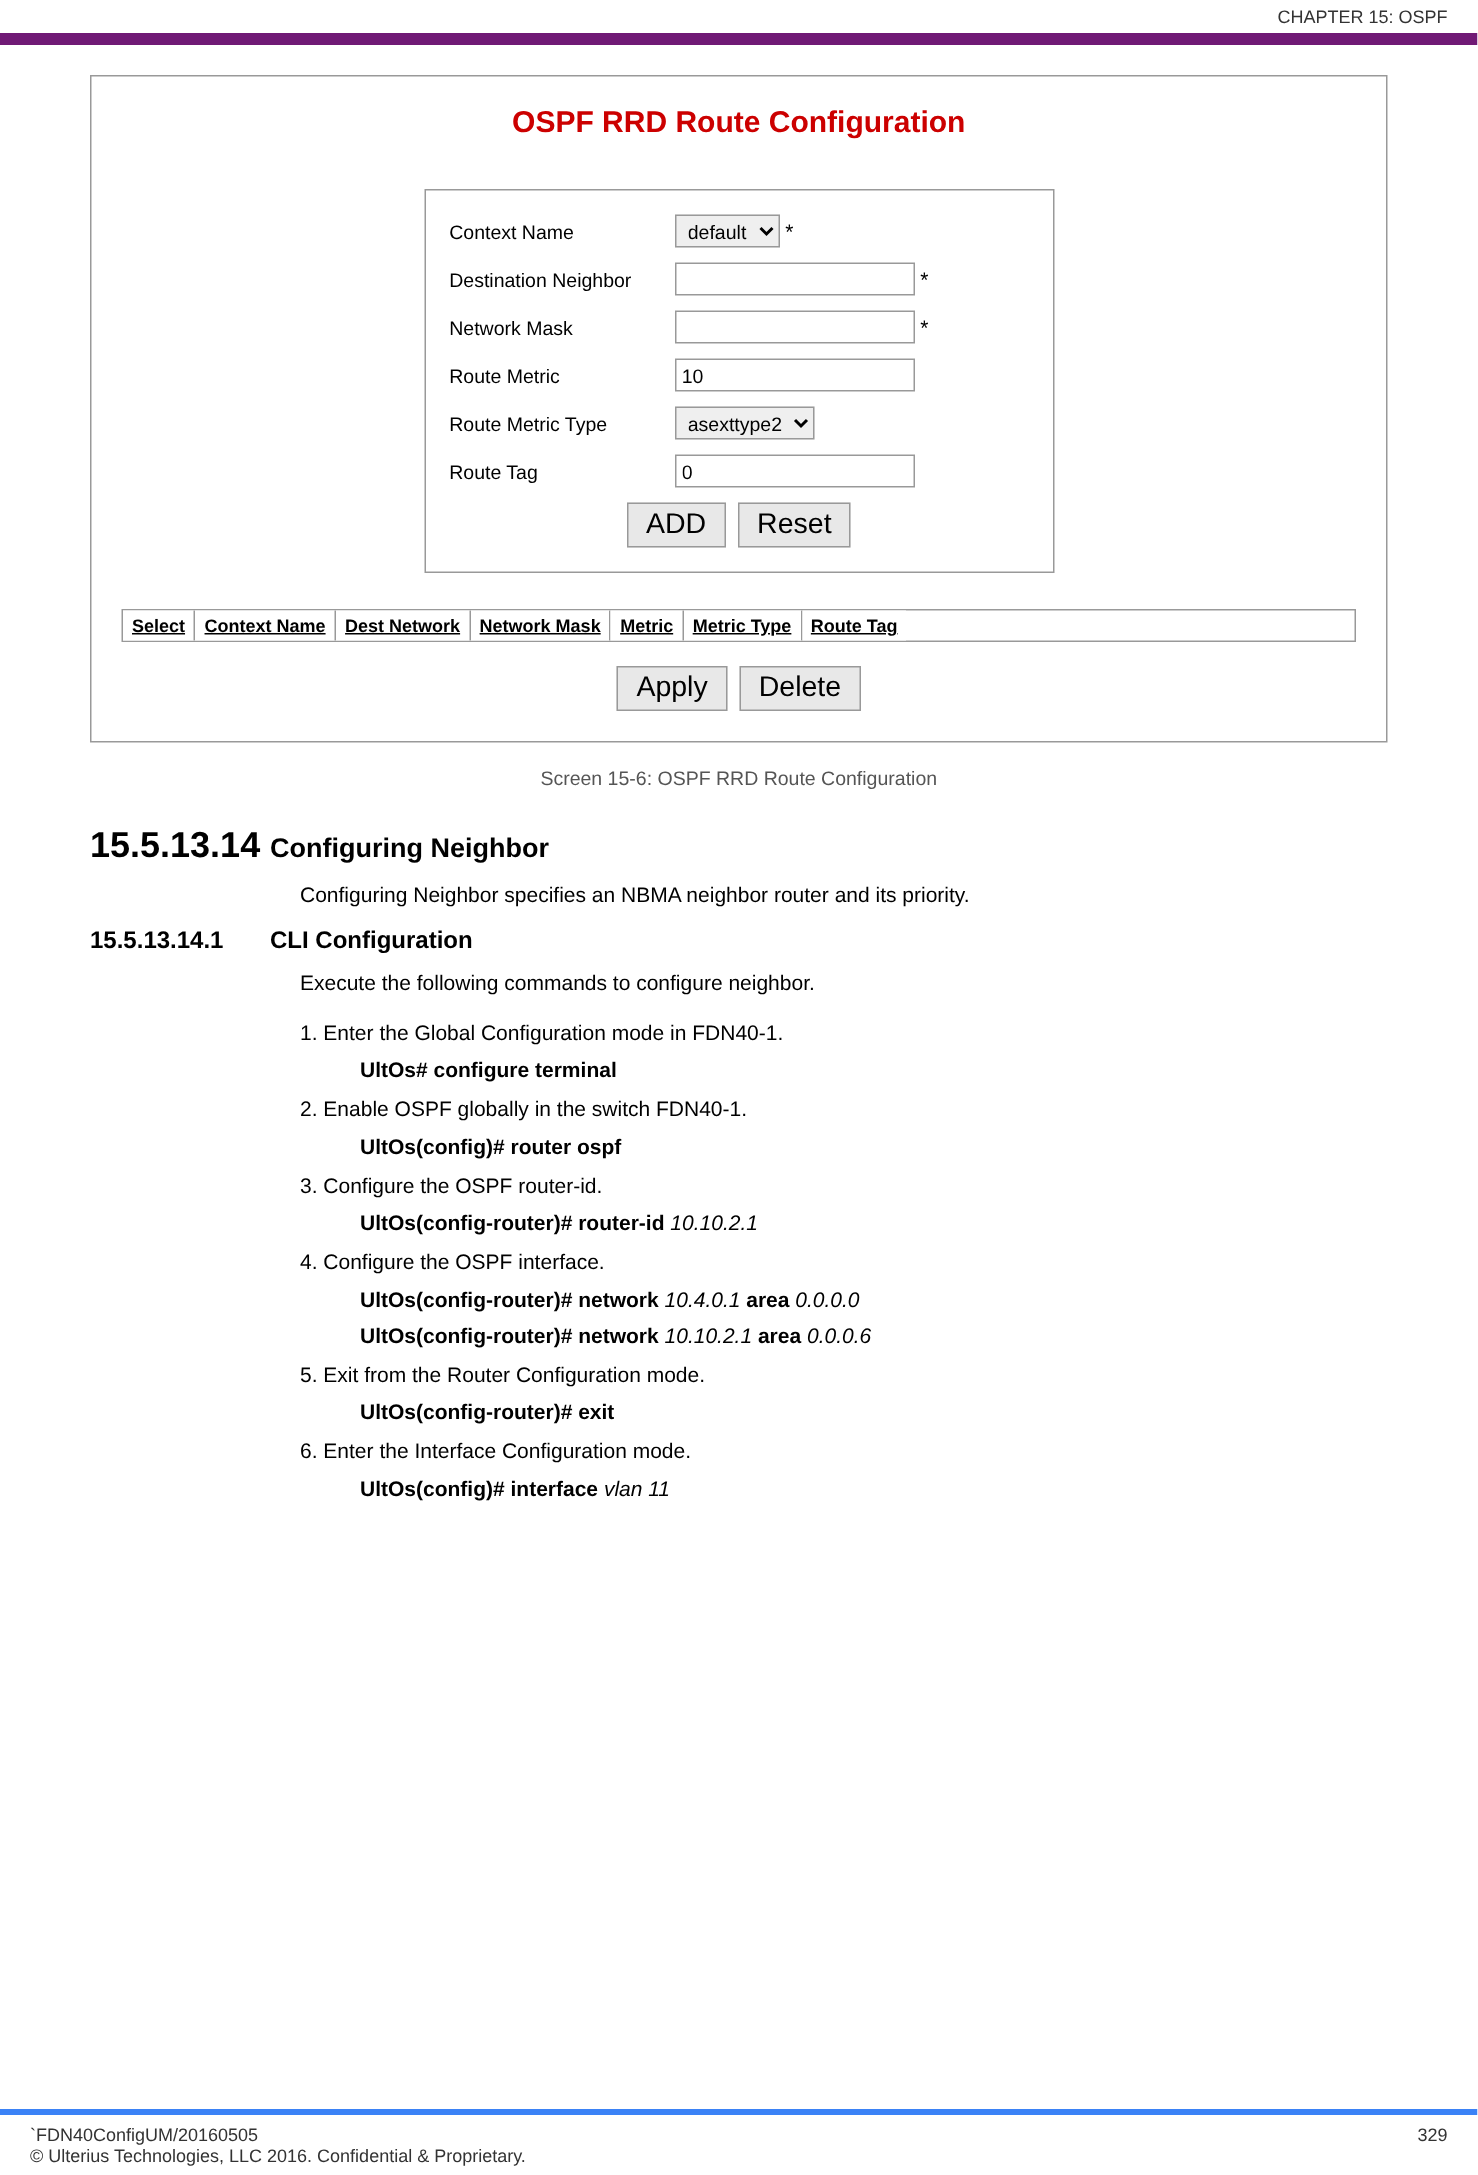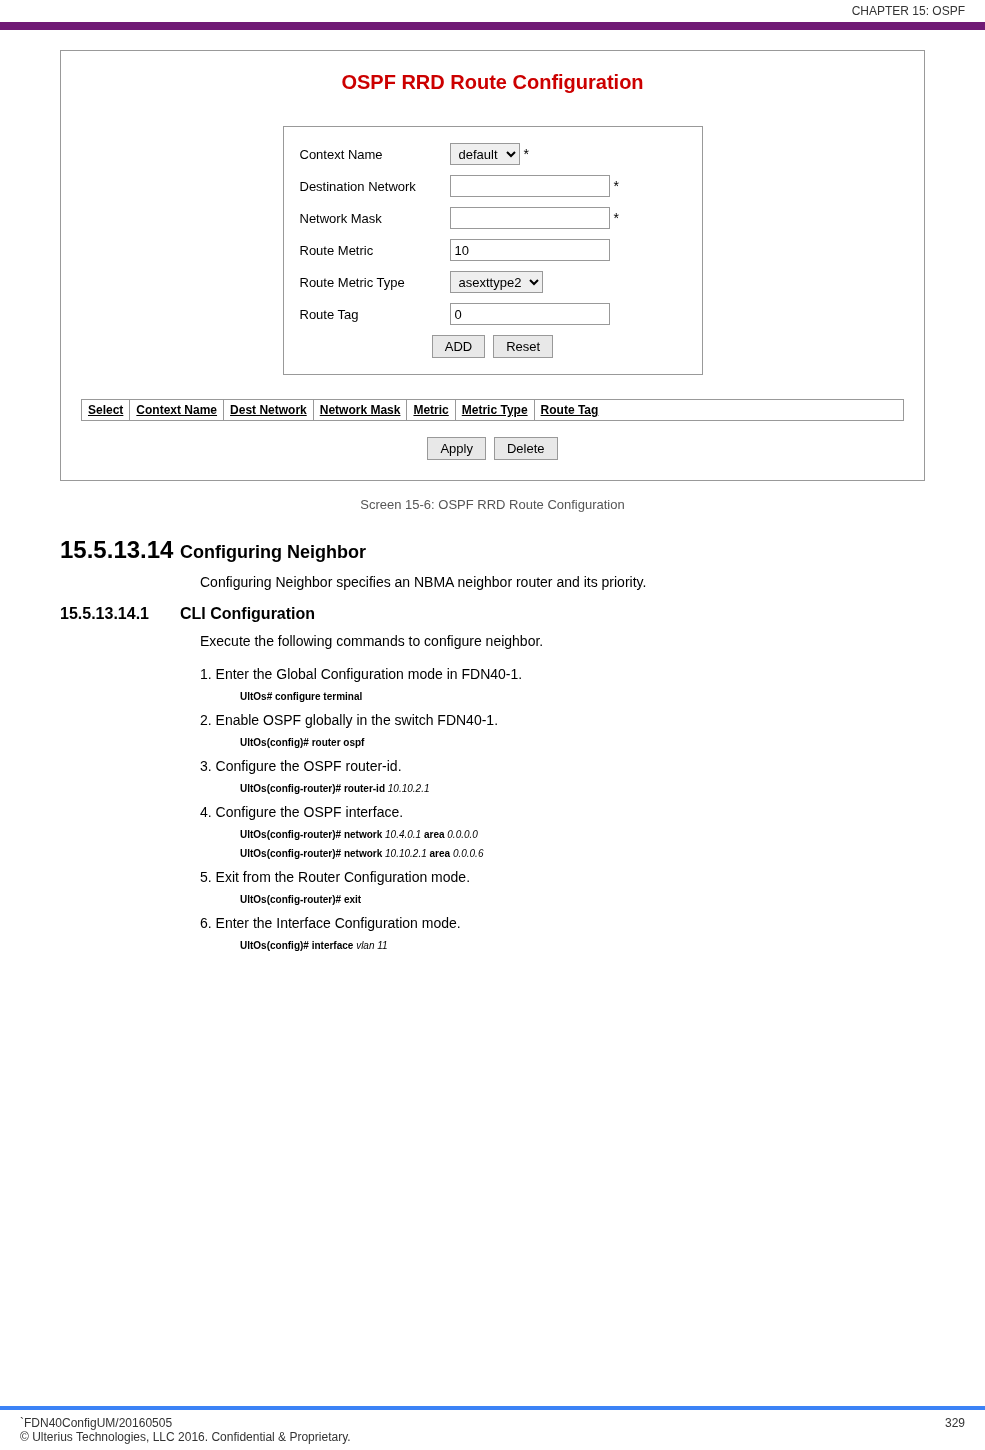--- a/index.html
+++ b/index.html
@@ -88,21 +88,21 @@
     .form-buttons {
       display: flex;
       justify-content: center;
       gap: 8px;
       margin-top: 10px;
     }
 
     .btn {
       border: 1px solid #999;
       padding: 3px 12px;
-      font-size: 13px;
+      font-size: 19px;
       background: #e8e8e8;
       cursor: pointer;
     }
 
     
     .table-header-row {
       display: flex;
       border: 1px solid #999;
       margin: 16px 0 0 0;
       text-decoration: underline;
@@ -179,21 +179,21 @@
     .step-item {
       margin-left: 140px;
       margin-bottom: 6px;
       font-size: 14px;
       line-height: 1.5;
     }
 
     .step-command {
       margin-left: 180px;
       margin-bottom: 8px;
-      font-size: 10px;
+      font-size: 14px;
       font-weight: bold;
     }
 
     .step-command em {
       font-style: italic;
       font-weight: normal;
     }
 
     
     .page-footer {
@@ -226,21 +226,21 @@
 
       <div class="form-row">
         <span class="form-label">Context Name</span>
         <select class="form-select">
           <option>default</option>
         </select>
         <span class="required-star">*</span>
       </div>
 
       <div class="form-row">
-        <span class="form-label">Destination Network</span>
+        <span class="form-label">Destination Neighbor</span>
         <input class="form-input" type="text" value="" style="">
         <span class="required-star">*</span>
       </div>
 
       <div class="form-row">
         <span class="form-label">Network Mask</span>
         <input class="form-input" type="text" value="" style="">
         <span class="required-star">*</span>
       </div>
 

